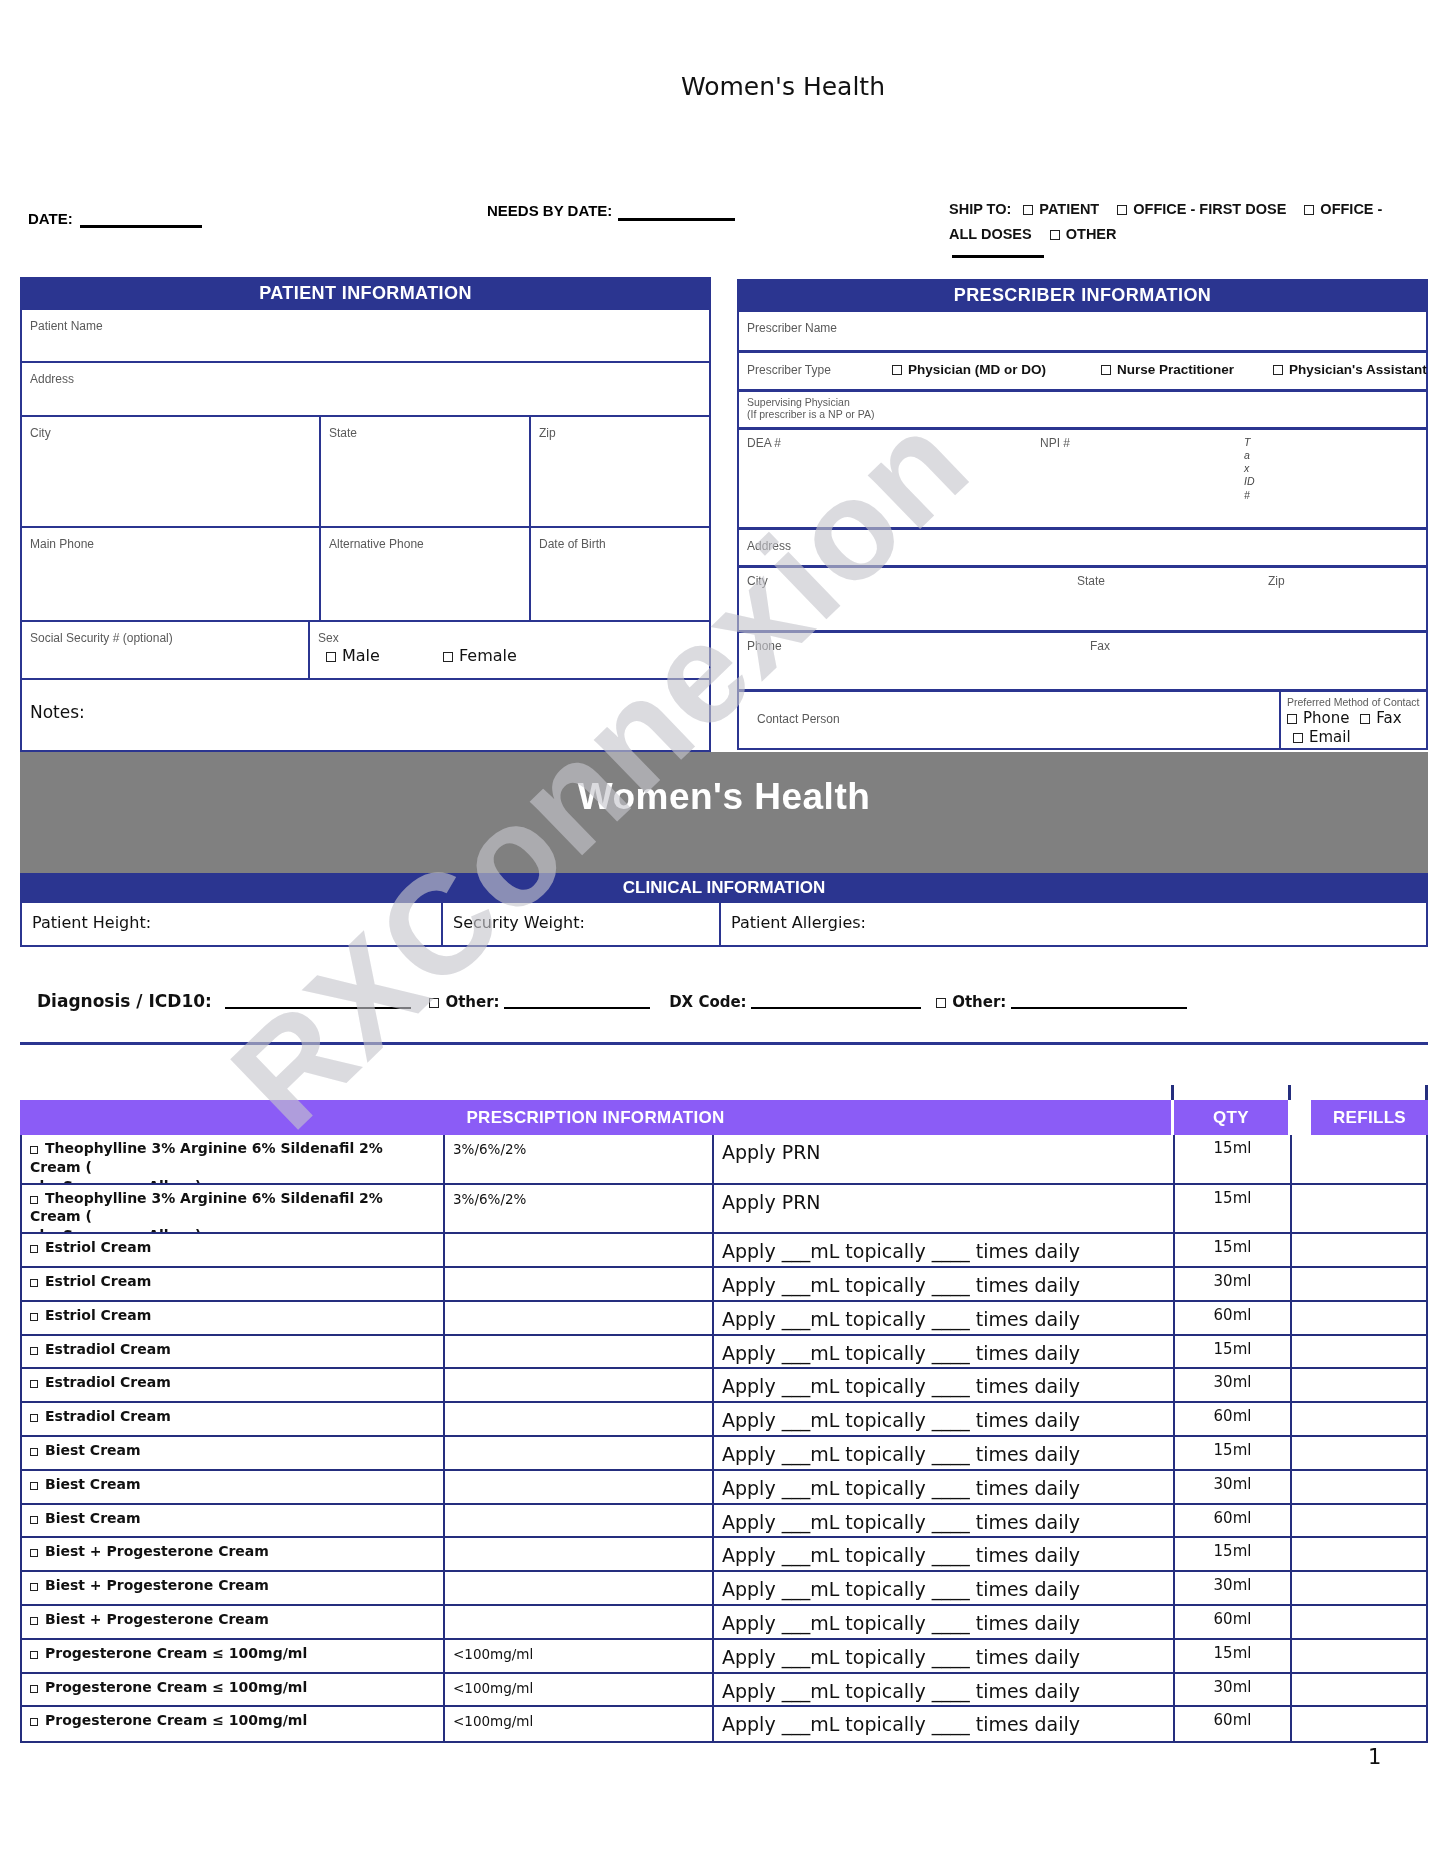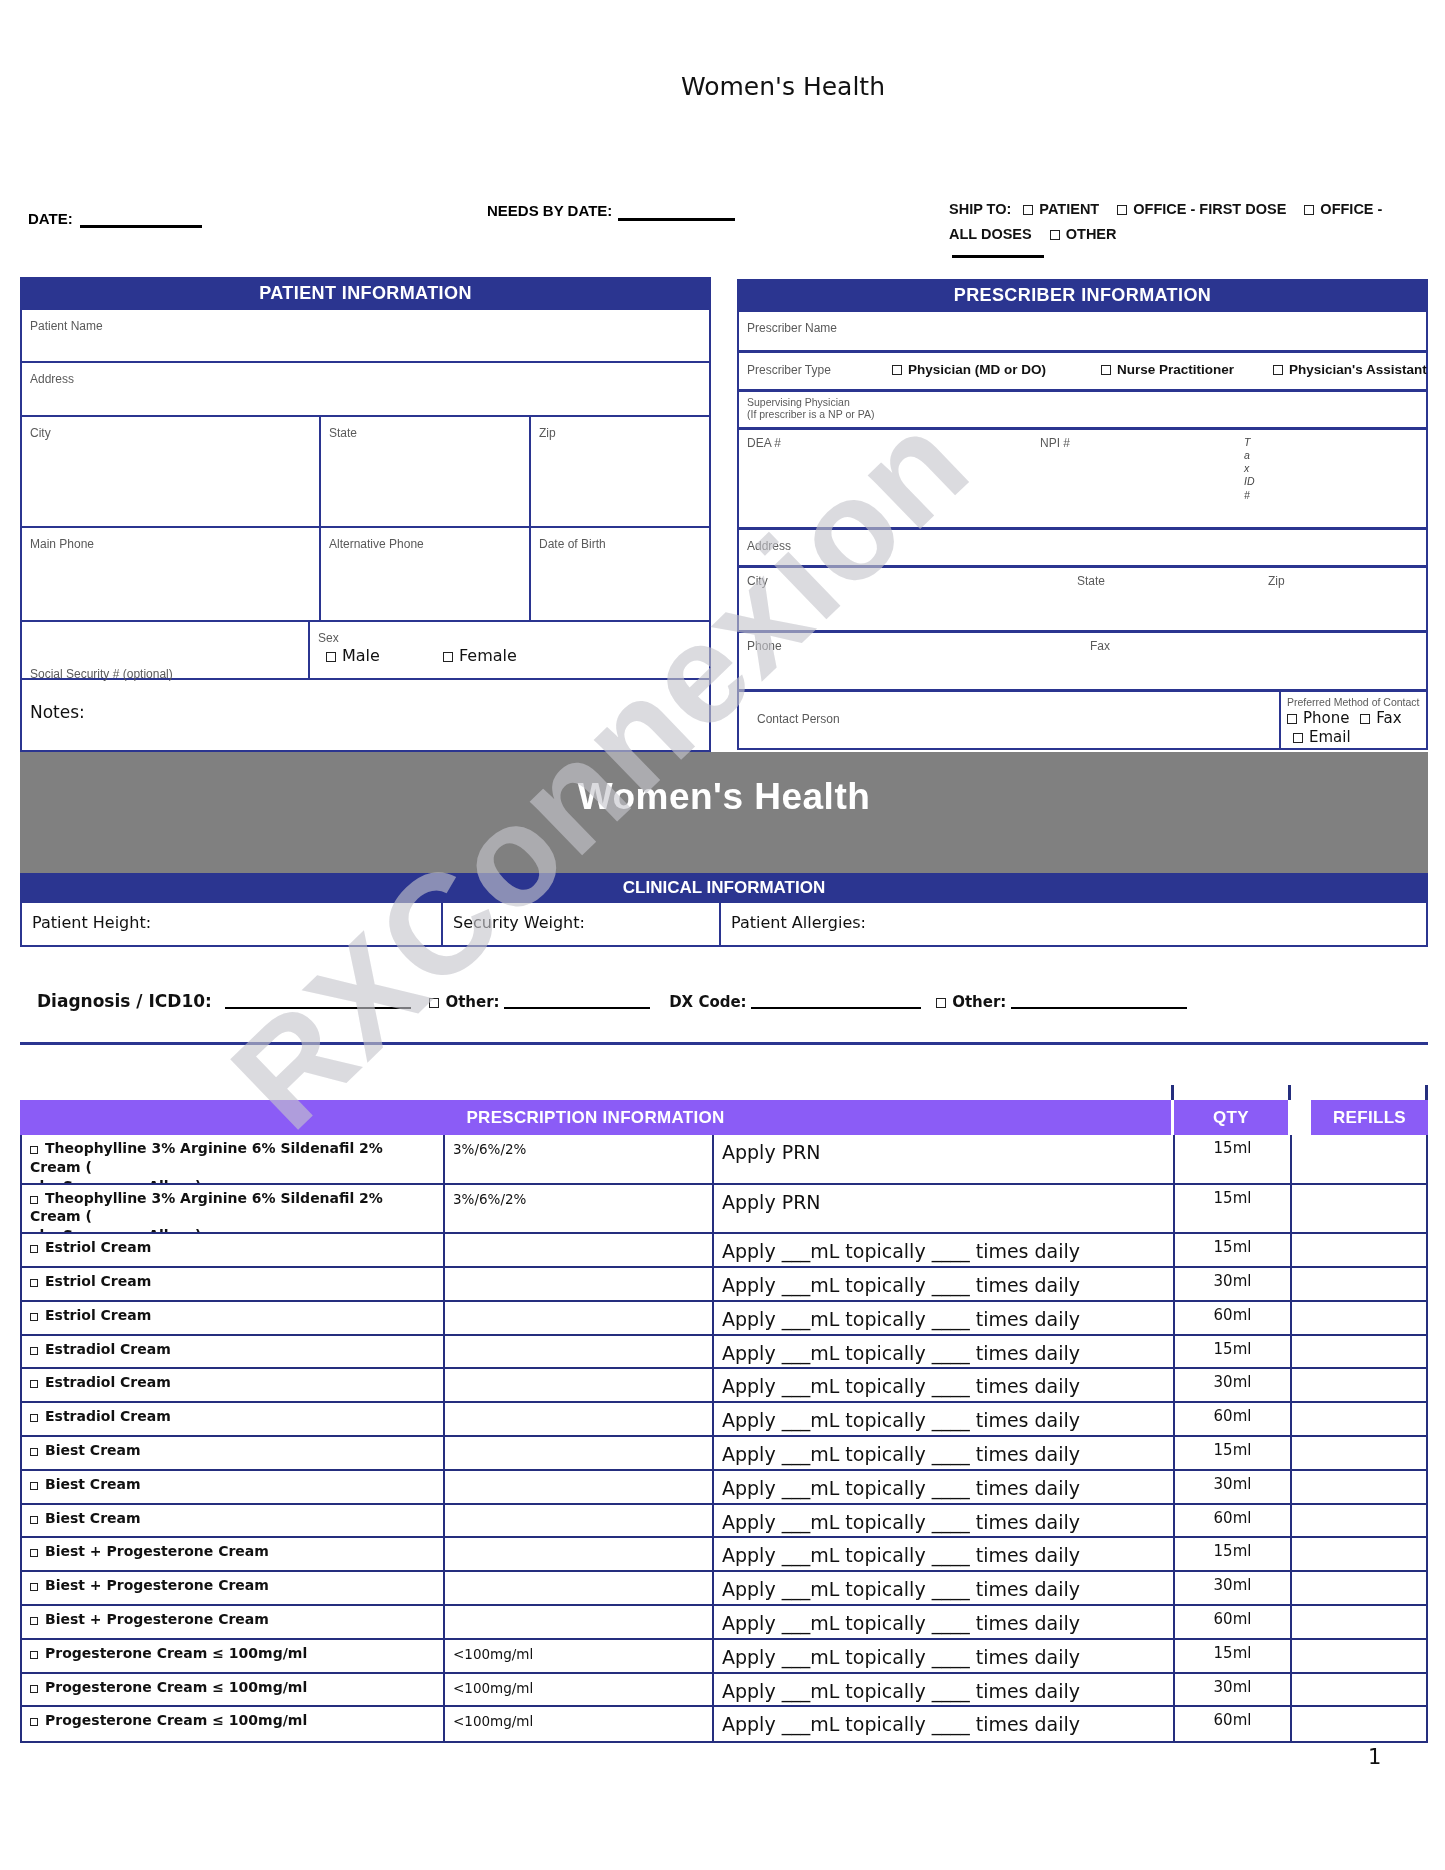--- a/index.html
+++ b/index.html
@@ -107,21 +107,21 @@
       <div class="pcell" style="width:297px;"><span class="lbl-sm">City</span></div>
       <div class="pcell" style="width:210px;"><span class="lbl-sm">State</span></div>
       <div class="pcell" style="flex:1;"><span class="lbl-sm">Zip</span></div>
     </div>
     <div class="prow" style="height:94px;">
       <div class="pcell" style="width:297px;"><span class="lbl-sm">Main Phone</span></div>
       <div class="pcell" style="width:210px;"><span class="lbl-sm">Alternative Phone</span></div>
       <div class="pcell" style="flex:1;"><span class="lbl-sm">Date of Birth</span></div>
     </div>
     <div class="prow" style="height:58px;">
-      <div class="pcell" style="width:286px;margin-top:36px;"><span class="lbl-sm">Social Security # (optional)</span></div>
+      <div class="pcell" style="width:286px;"><span class="lbl-sm">Social Security # (optional)</span></div>
       <div class="pcell" style="flex:1;">
         <span class="lbl-sm">Sex</span><br>
         <span class="comic16" style="margin-left:8px;"><span class="cb"></span><span>Male</span></span>
         <span class="comic16" style="margin-left:58px;"><span class="cb"></span><span>Female</span></span>
       </div>
     </div>
     <div class="prow" style="height:72px;">
       <div class="pcell" style="width:100%; padding-top:22px;"><span style="font-size:17px;">Notes:</span></div>
     </div>
   </div>

